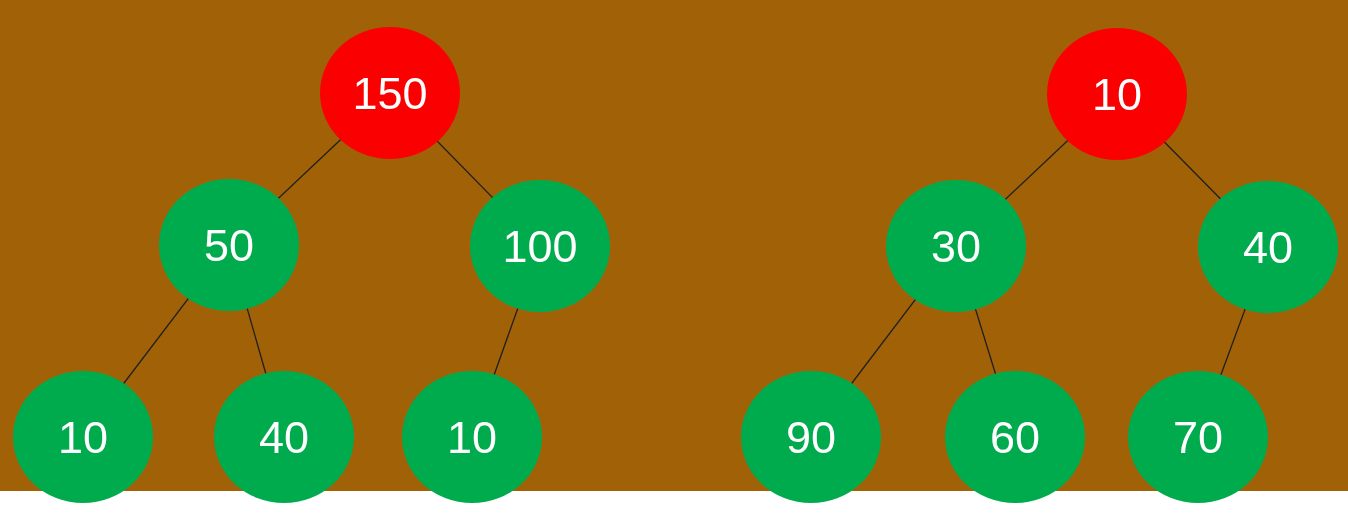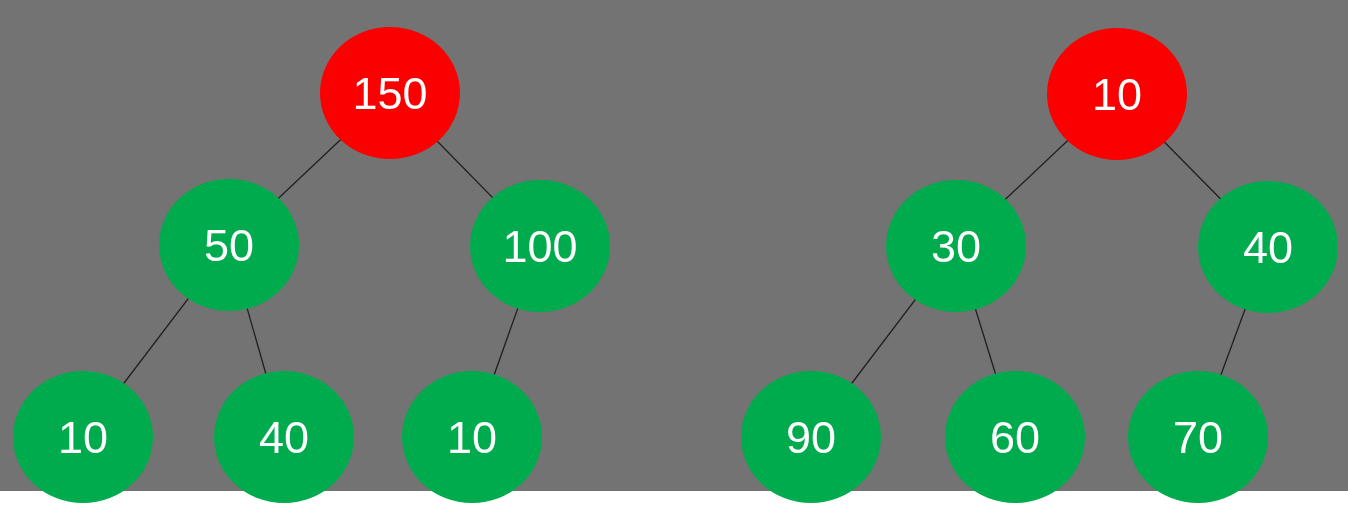--- a/index.html
+++ b/index.html
@@ -8,21 +8,21 @@
     background: #FFFFFF;
     width: 1348px;
     height: 529px;
     overflow: hidden;
     font-family: "Liberation Sans", "DejaVu Sans", sans-serif;
   }
   #canvas-wrap {
     position: relative;
     width: 1348px;
     height: 491px;
-    background: #737373;
+    background: #a16207;
   }
   svg {
     display: block;
   }
   .node-label {
     font-family: "Liberation Sans", "DejaVu Sans", sans-serif;
     font-weight: 400;
   }
 </style>
 </head>

